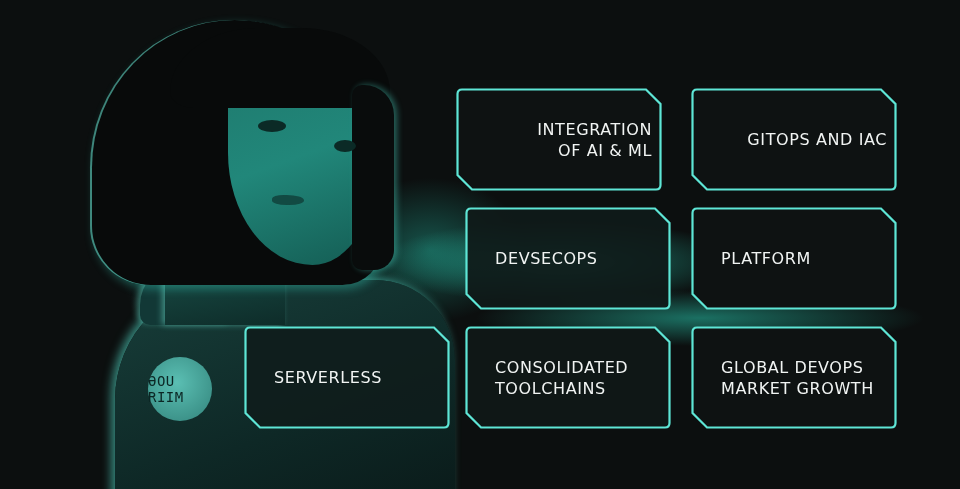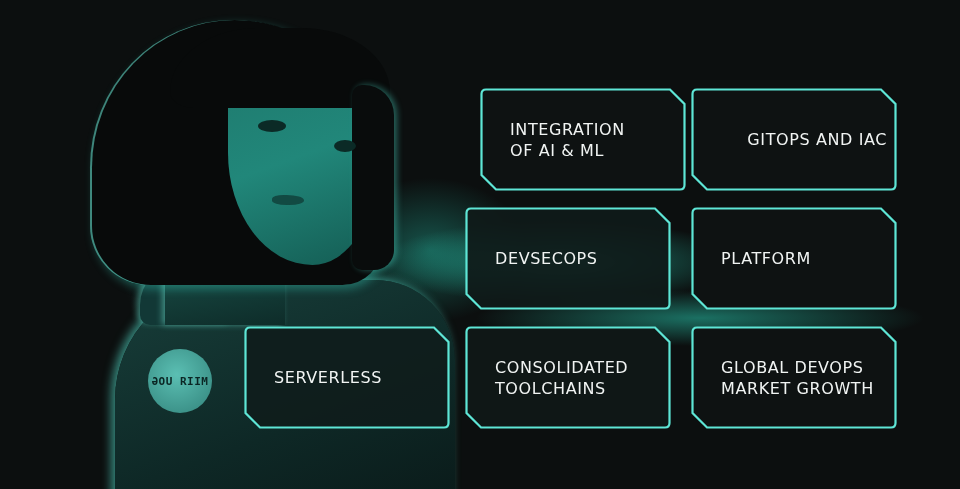--- a/index.html
+++ b/index.html
@@ -53,24 +53,24 @@
     background:linear-gradient(160deg,#183f3b 0%,#0e2826 60%,#0a1a19 100%);
     border-radius:120px 80px 0 0;
     box-shadow: -4px -2px 10px rgba(90,235,215,0.55);
   }
   .shoulder-pad {
     position:absolute; left:140px; top:265px; width:95px; height:60px;
     background:#123836; border-radius:40px 40px 10px 10px;
     box-shadow: -3px -2px 6px rgba(110,245,225,0.45);
   }
   .patch {
-    position:absolute; left:148px; top:349px; width:64px; height:64px; border-radius:50%;
+    position:absolute; left:148px; top:357px; width:64px; height:64px; border-radius:50%;
     background:radial-gradient(circle at 45% 40%, #5bbfb3, #3a8f86 80%);
     display:flex; align-items:center; justify-content:center;
-    font-family:"DejaVu Sans Mono", monospace; font-size:11px; font-weight:bold; color:#0b2624;
+    font-family:"DejaVu Sans Mono", monospace; font-size:14px; font-weight:normal; color:#0b2624;
     letter-spacing:0.5px;
   }
   
   .card {
     position:absolute; width:206px; height:103px; box-sizing:border-box;
   }
   .card svg { position:absolute; left:0; top:0; width:206px; height:103px; }
   .card .label {
     position:absolute; left:30px; top:0; height:103px; right:10px;
     display:flex; flex-direction:column; justify-content:center;
@@ -90,21 +90,21 @@
   <div class="collar"></div>
   <div class="hair"></div>
   <div class="face"></div>
   <div class="bangs"></div>
   <div class="hair-side-r"></div>
   <div class="eye l"></div>
   <div class="eye r"></div>
   <div class="lip"></div>
 </div>
 
-<div class="card" style="left:480px; top:88px;">
+<div class="card" style="left:456px; top:88px;text-align:right;">
   <svg viewBox="0 0 206 103">
       <path d="M6 1.5 H190 L204.5 16 V97 Q204.5 101.5 200 101.5 H16 L1.5 87 V6 Q1.5 1.5 6 1.5 Z" fill="#0e1212" stroke="#5ee6d6" stroke-width="2.2"></path>
     </svg>
   <div class="label">
     <span>INTEGRATION</span>
     <span>OF AI &amp; ML</span>
   </div>
 </div>
 
 <div class="card" style="left:691px; top:88px;text-align:right;">

